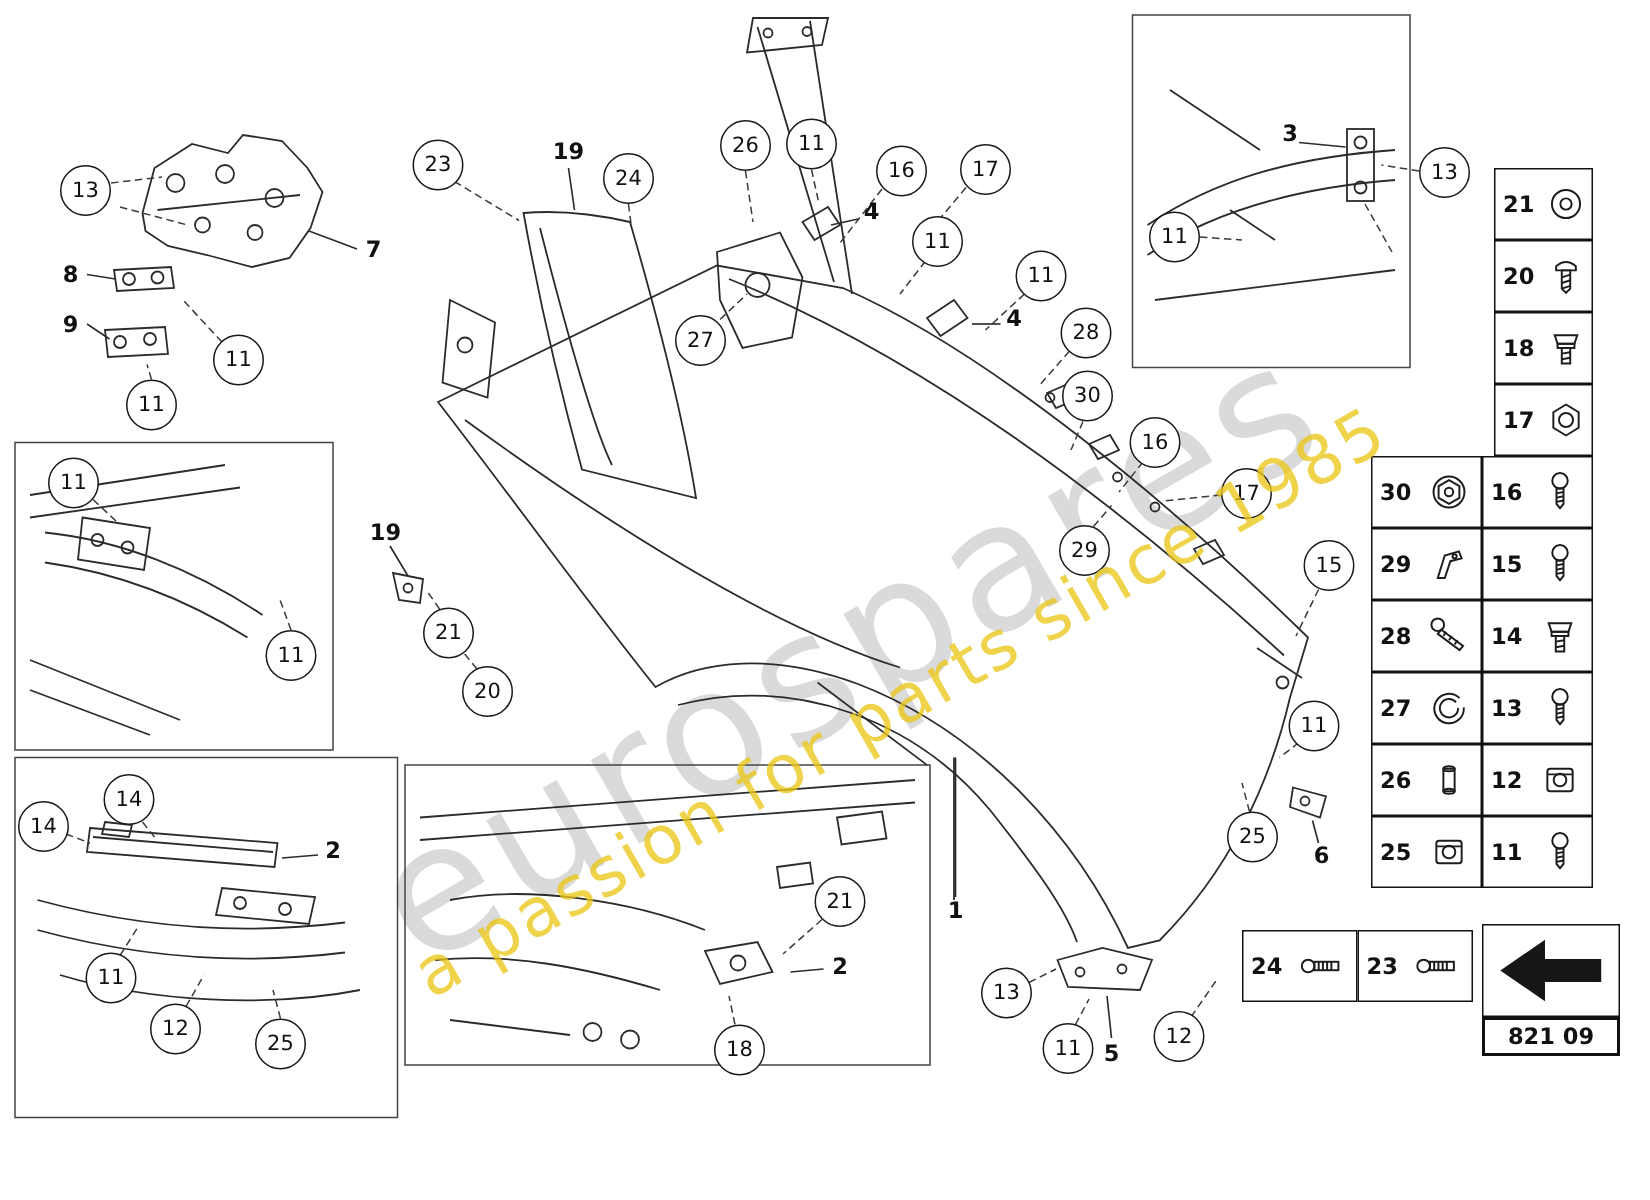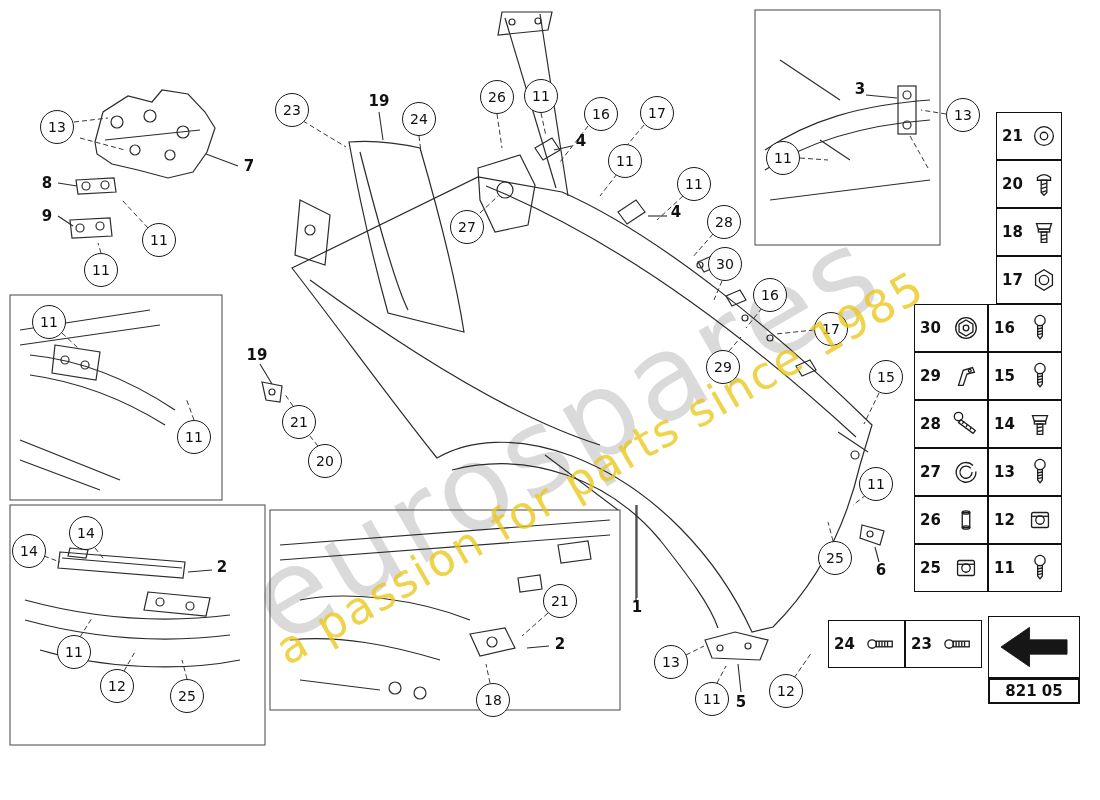--- a/index.html
+++ b/index.html
@@ -486,15 +486,15 @@
           </svg>
         </span>
       </div>
     </div>
 
   <div class="arrow-box">
     <svg width="80" height="50" viewBox="0 0 86 56">
       <polygon points="6,28 38,6 38,20 80,20 80,36 38,36 38,50" fill="#161616" stroke="#161616"></polygon>
     </svg>
   </div>
-  <div class="code-box">821 05</div>
+  <div class="code-box">821 09</div>
 
 </div>
 
 </body></html>

